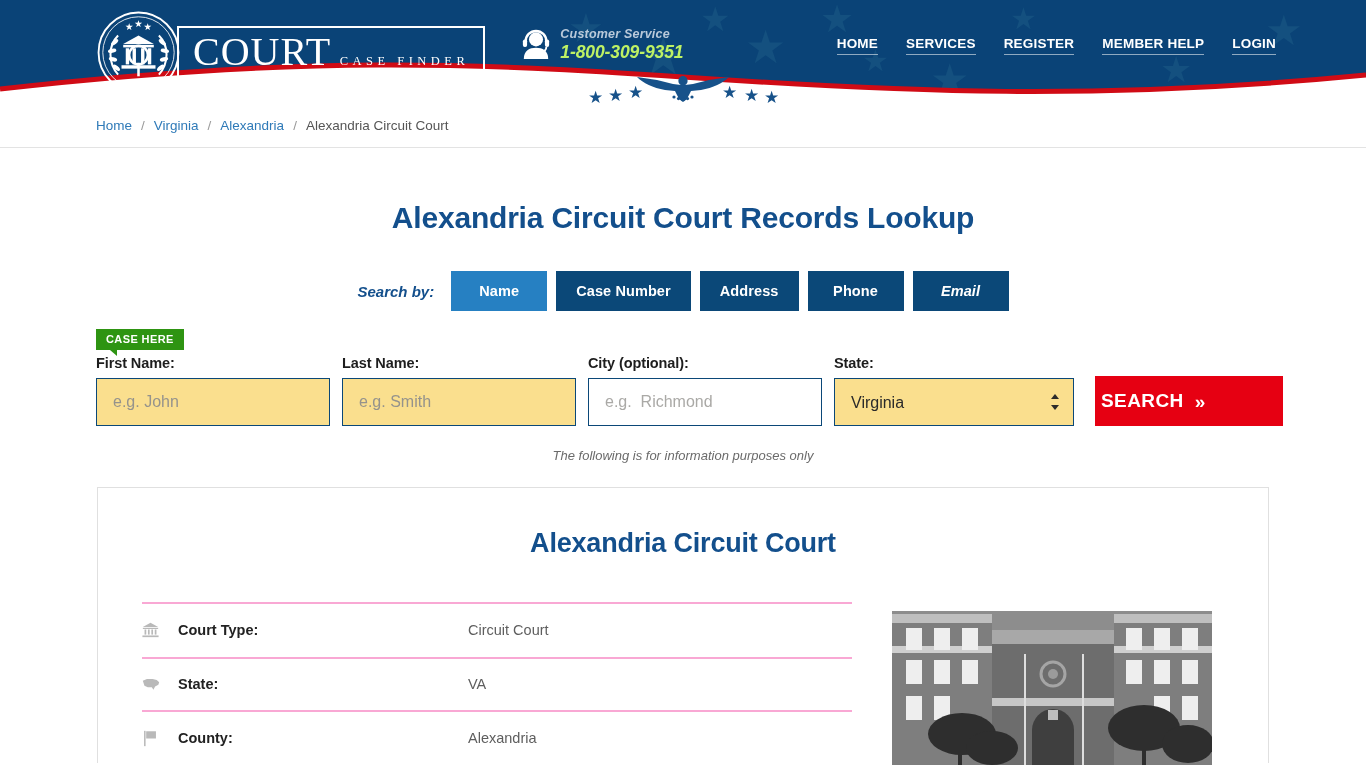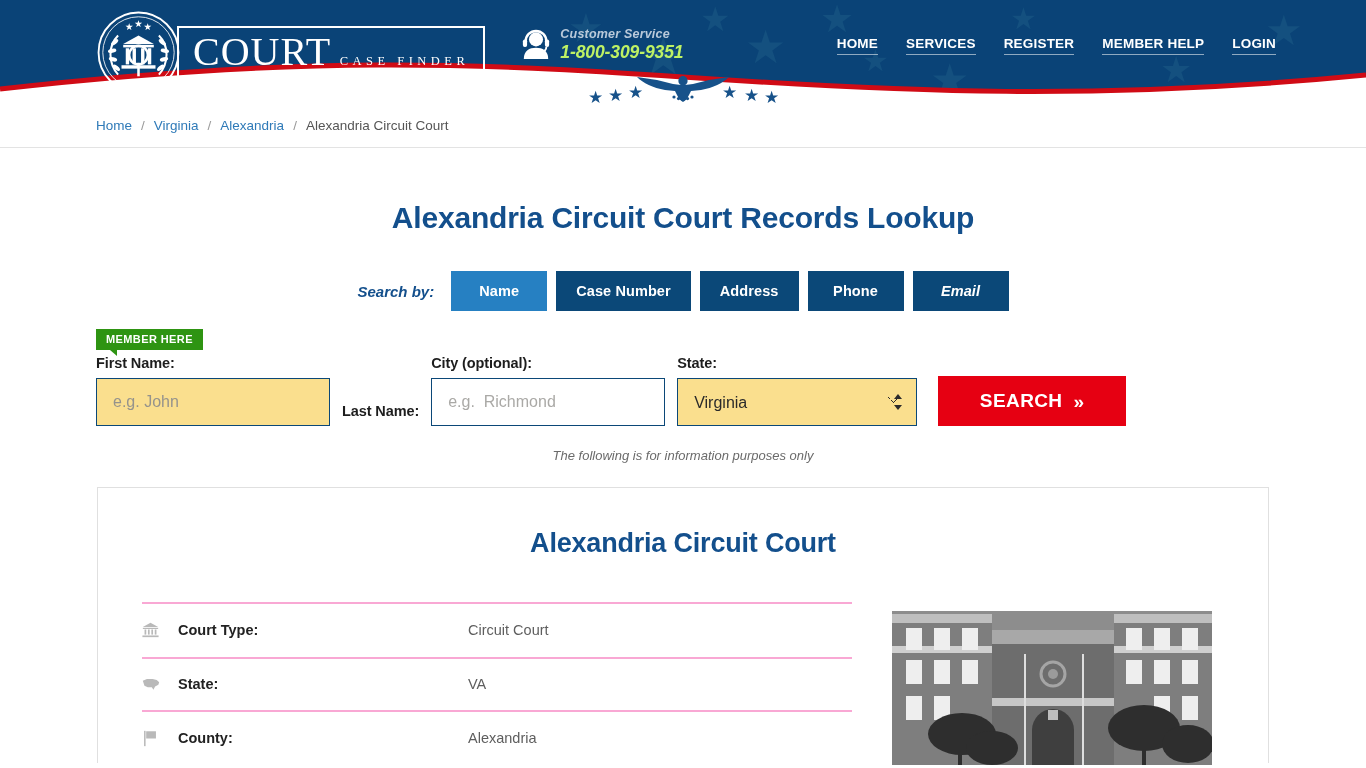--- a/index.html
+++ b/index.html
@@ -292,21 +292,20 @@
     color: #fff;
     border: none;
     font-family: inherit;
     font-size: 19px;
     font-weight: bold;
     letter-spacing: .4px;
     cursor: pointer;
     margin-left: 9px;
     display: flex;
     align-items: center;
-    justify-content: center;
     gap: 11px;
   }
   .chev { font-size: 19px; line-height: 1; }
 
   .info-note {
     text-align: center;
     color: #6a6a6a;
     font-size: 13px;
     font-style: italic;
     margin-top: 22px;
@@ -499,30 +498,31 @@
   <div class="searchby-row">
     <span class="searchby-label">Search by:</span>
     <button class="tab-btn active">Name</button>
     <button class="tab-btn">Case Number</button>
     <button class="tab-btn">Address</button>
     <button class="tab-btn">Phone</button>
     <button class="tab-btn">Email</button>
   </div>
 
   <div class="form-area">
-    <div class="start-badge">MEMBER HERE</div>
+    <div class="start-badge">CASE HERE</div>
 
     <div class="fields-row">
       <div class="field f-first">
         <label class="field-label">First Name:</label>
         <input type="text" placeholder="e.g. John" style="">
       </div>
 
       <div class="field f-last">
         <label class="field-label">Last Name:</label>
+        <input type="text" placeholder="e.g. Smith" style="">
       </div>
 
       <div class="field f-city plain">
         <label class="field-label">City (optional):</label>
         <input type="text" placeholder="e.g.  Richmond" style="">
       </div>
 
       <div class="field f-state">
         <label class="field-label">State:</label>
         <select>

